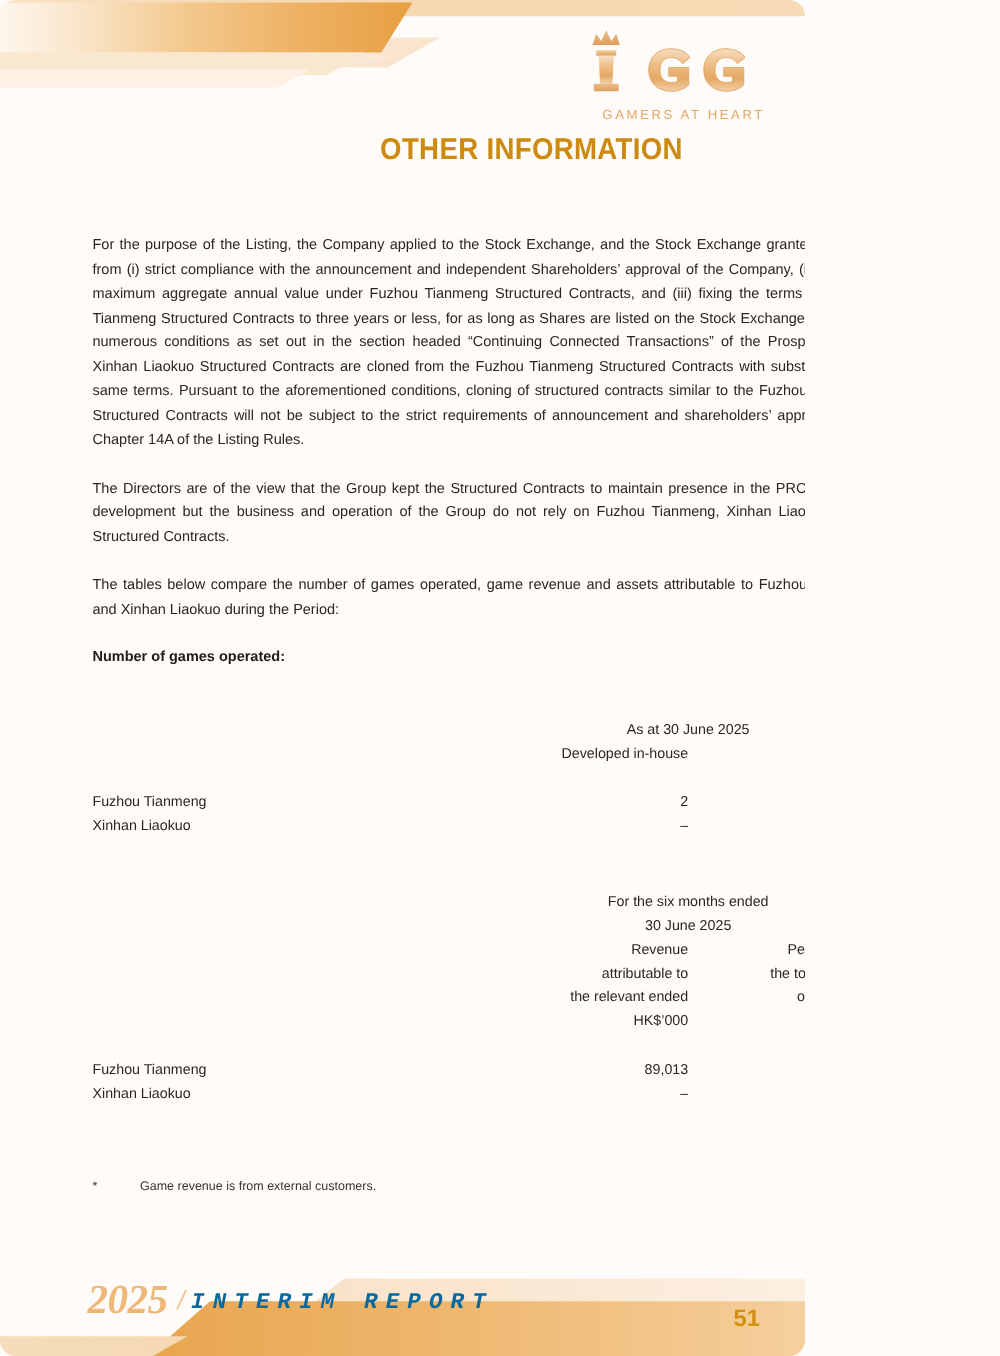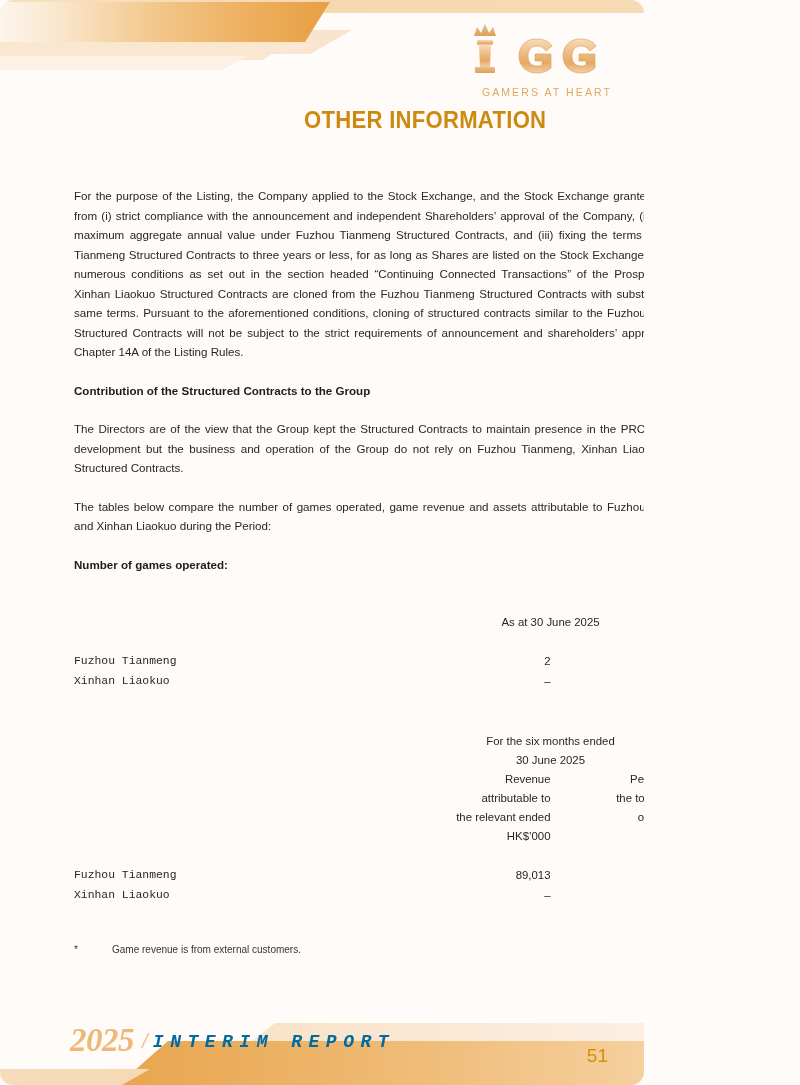--- a/index.html
+++ b/index.html
@@ -107,21 +107,21 @@
     width: 100%;
     border-collapse: collapse;
     font-size: 11.4px;
     color: #2b2623;
   }
   table.fin td, table.fin th {
     padding: 0;
     font-weight: normal;
     vertical-align: bottom;
   }
-  .col-label { width: 52%; text-align: left; font-family: Liberation Mono, monospace; }
+  .col-label { width: 52%; text-align: left; }
   .col-num   { width: 24%; text-align: right; }
 
   .hdr-cell {
     font-weight: bold;
     text-align: right;
     line-height: 19px;
   }
   .hdr-span-center {
     font-weight: bold;
     text-align: center;
@@ -189,21 +189,21 @@
     letter-spacing: 6.5px;
     position: relative;
     top: -4px;
   }
   .page-number {
     position: absolute;
     right: 36px;
     bottom: 18px;
     font-family: "Liberation Sans", sans-serif;
     font-size: 19px;
-    font-weight: normal;
+    font-weight: bold;
     color: #d1900f;
     z-index: 6;
   }
 </style>
 </head>
 <body>
 
 <div class="page">
 
   <div class="header-deco">
@@ -268,36 +268,40 @@
     </svg>
     <div class="logo-tagline">GAMERS AT HEART</div>
   </div>
 
   <div class="section-title">OTHER INFORMATION</div>
 
   <div class="content">
 
     <p class="body-text">For the purpose of the Listing, the Company applied to the Stock Exchange, and the Stock Exchange granted a waiver from (i) strict compliance with the announcement and independent Shareholders’ approval of the Company, (ii) setting a maximum aggregate annual value under Fuzhou Tianmeng Structured Contracts, and (iii) fixing the terms of Fuzhou Tianmeng Structured Contracts to three years or less, for as long as Shares are listed on the Stock Exchange, subject to numerous conditions as set out in the section headed “Continuing Connected Transactions” of the Prospectus. The Xinhan Liaokuo Structured Contracts are cloned from the Fuzhou Tianmeng Structured Contracts with substantially the same terms. Pursuant to the aforementioned conditions, cloning of structured contracts similar to the Fuzhou Tianmeng Structured Contracts will not be subject to the strict requirements of announcement and shareholders’ approval under Chapter 14A of the Listing Rules.</p>
 
-    <h3 class="sub-head">Contribution of the Structured Contracts to the Group</h3>
 
     <p class="body-text">The Directors are of the view that the Group kept the Structured Contracts to maintain presence in the PRC for further development but the business and operation of the Group do not rely on Fuzhou Tianmeng, Xinhan Liaokuo or the Structured Contracts.</p>
 
     <p class="body-text">The tables below compare the number of games operated, game revenue and assets attributable to Fuzhou Tianmeng and Xinhan Liaokuo during the Period:</p>
 
     <h3 class="sub-head">Number of games operated:</h3>
 
     <table class="fin">
       <tbody>
         <tr class="row-spacer">
             <td colspan="3"></td>
           </tr>
         <tr>
           <td class="col-label"></td>
           <td class="hdr-span-center" colspan="2">As at 30 June 2025</td>
+        </tr>
+        <tr>
+          <td class="col-label"></td>
+          <td class="col-num hdr-cell">Developed in-house</td>
+          <td class="col-num hdr-cell">Licensed</td>
         </tr>
         <tr class="row-spacer">
             <td colspan="3"></td>
           </tr>
         <tr class="data-row">
           <td class="col-label">Fuzhou Tianmeng</td>
           <td class="col-num">2</td>
           <td class="col-num">1</td>
         </tr>
         <tr class="data-row">

